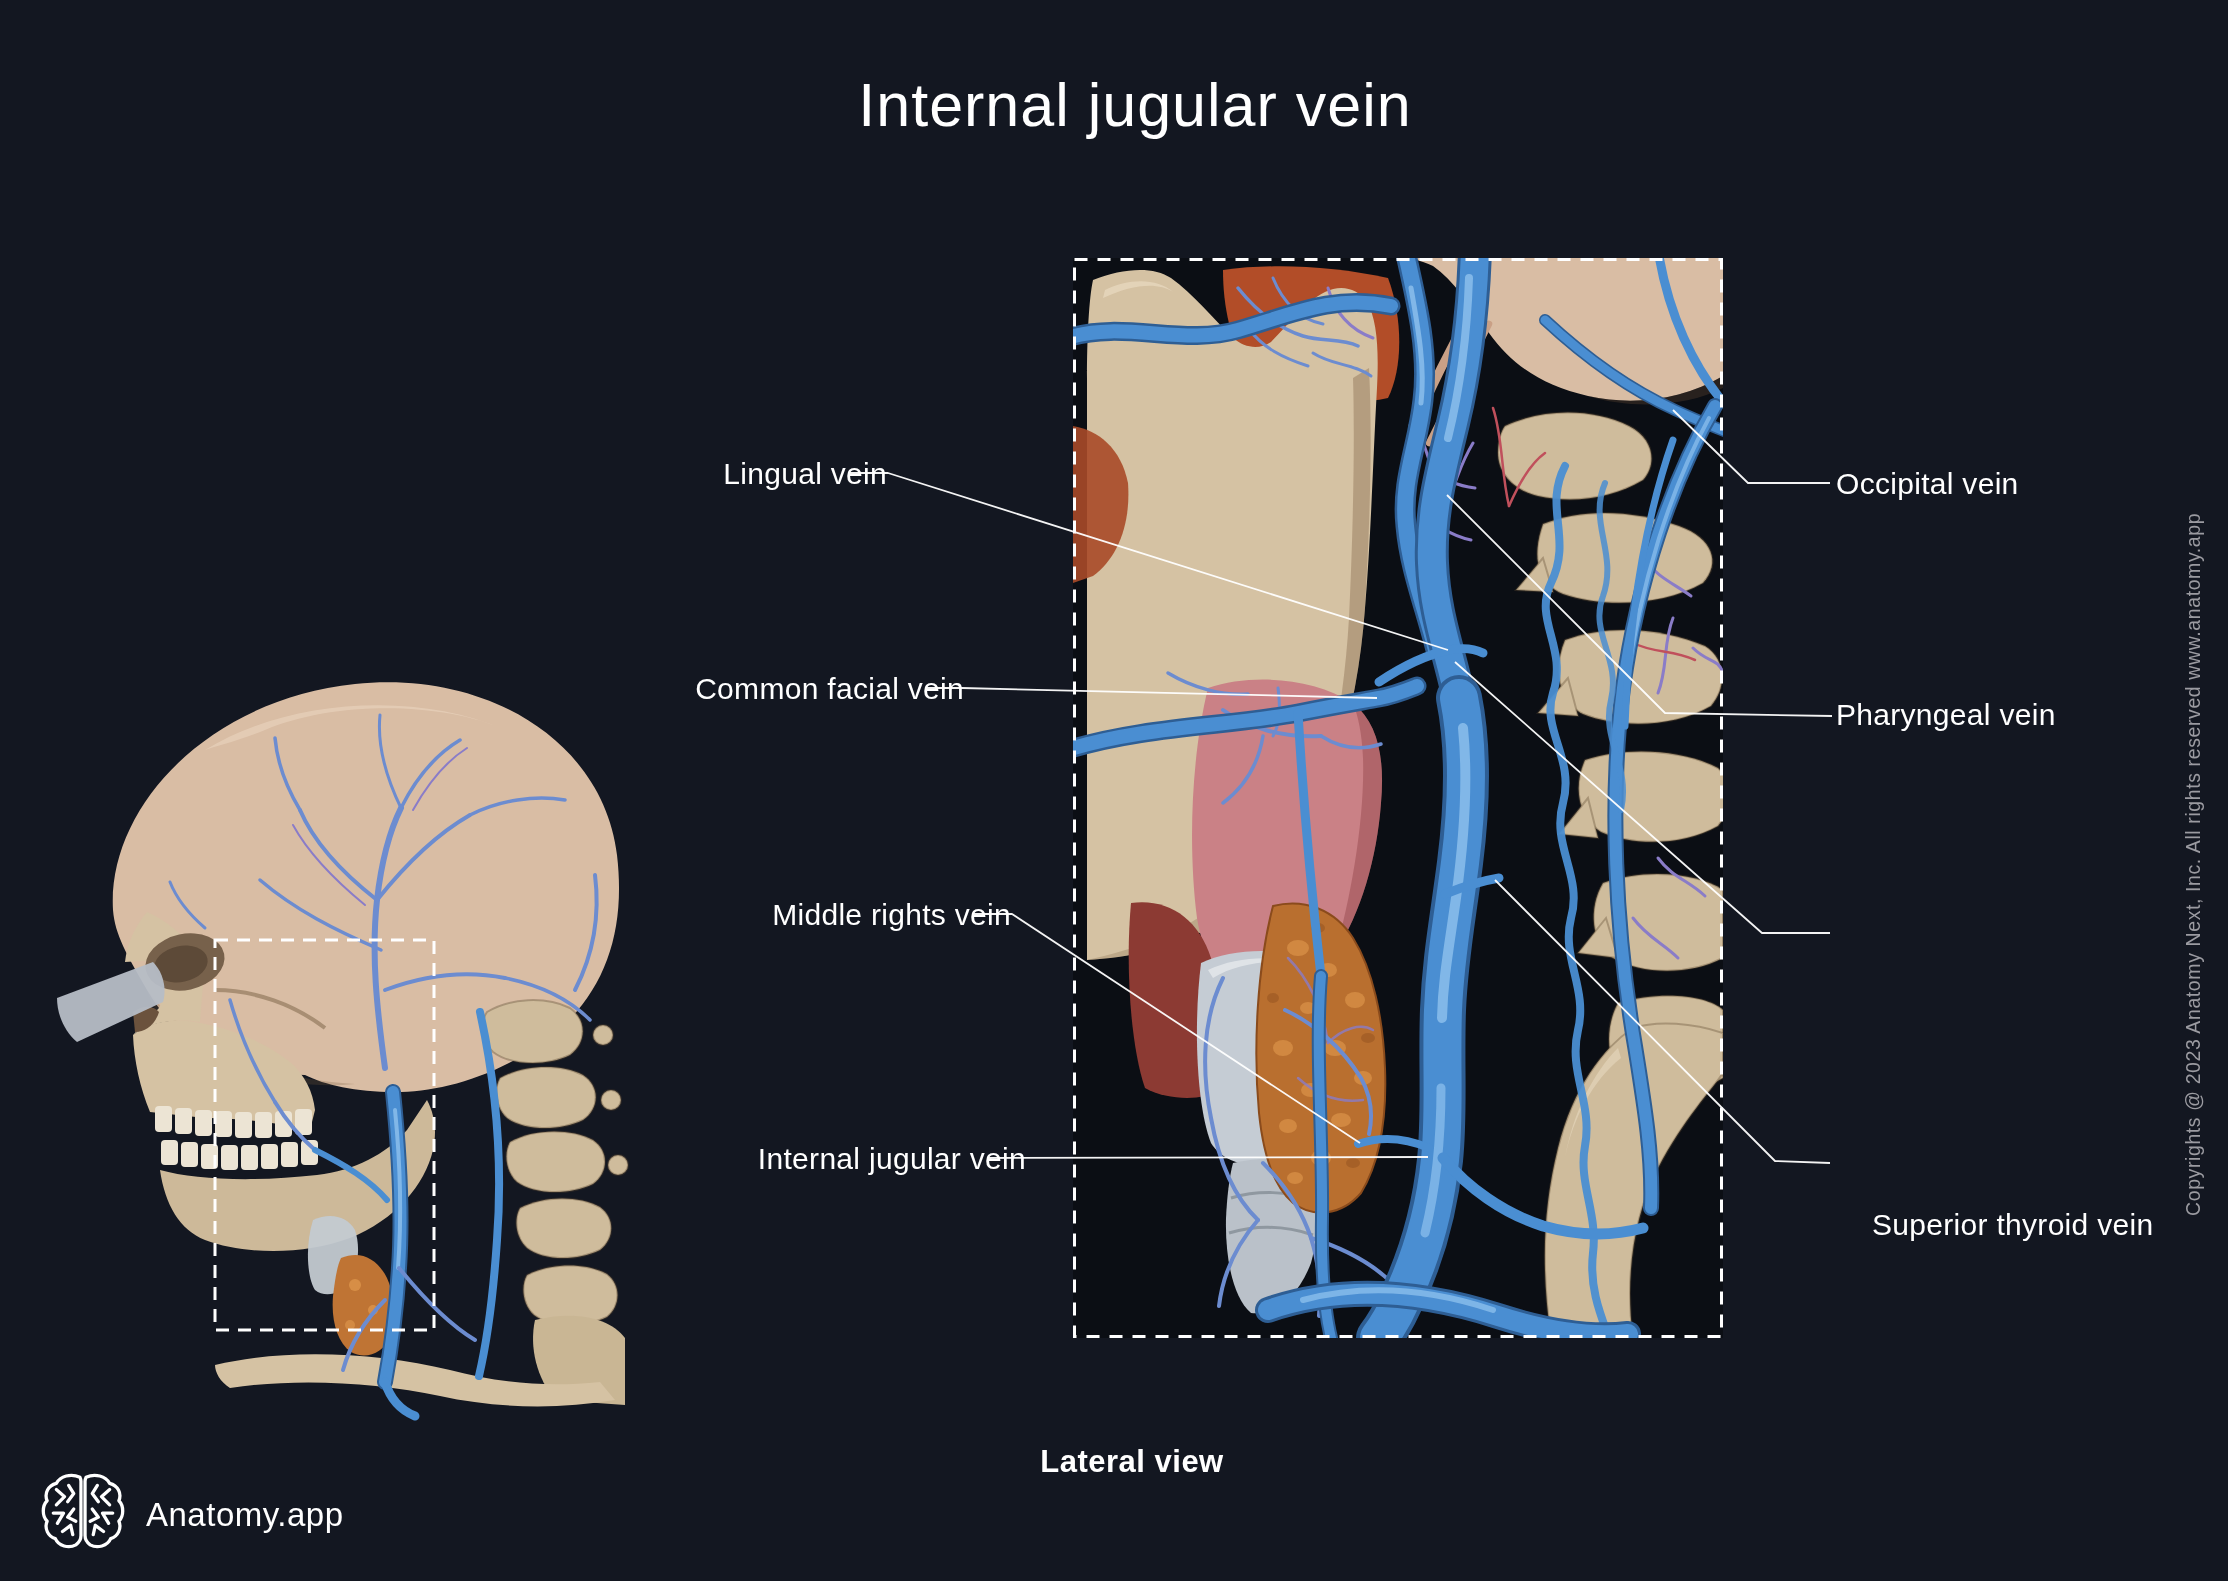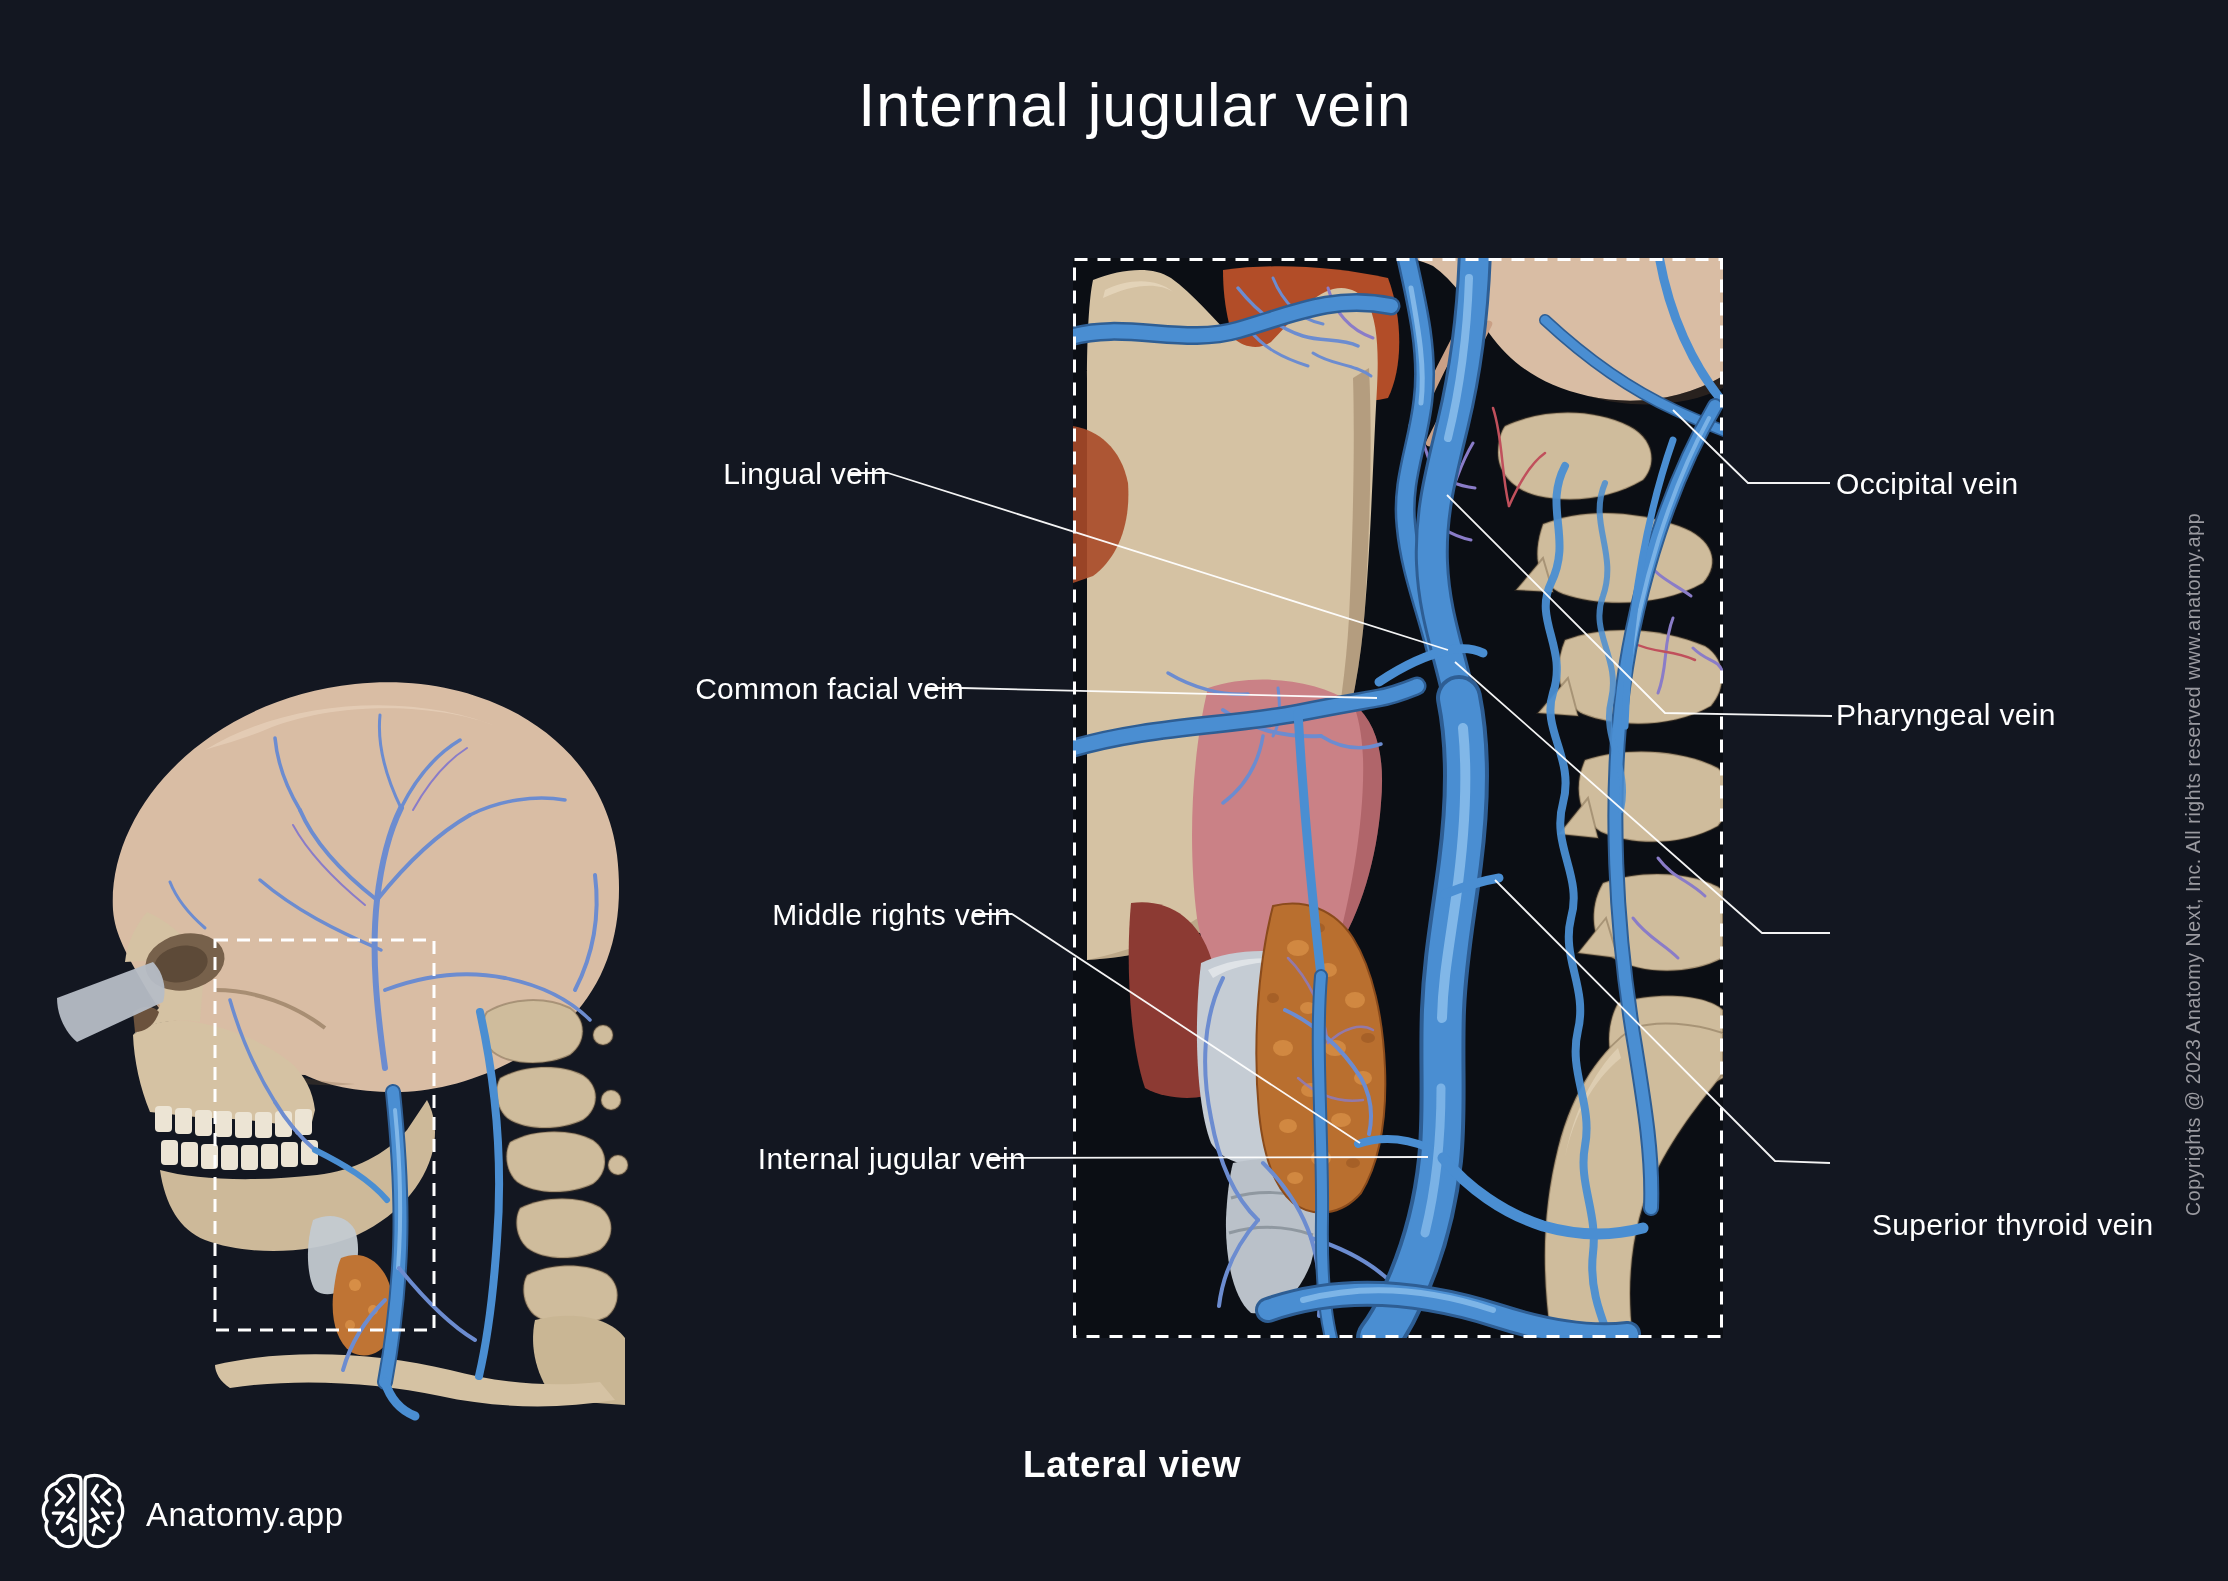--- a/index.html
+++ b/index.html
@@ -2,21 +2,21 @@
 <html style="--background: #131721; --scene-background: #0b0e14; --label-text: #ffffff; --leader-line: #ffffff; --copyright-text: #9b9ba1; --bone: #d5c2a3; --bone-warm: #d9bda4; --bone-shadow: #a78e6b; --vein-primary: #4a8ed2; --vein-highlight: #8fc2ee; --vein-deep: #2e5e94; --vein-thin: #6c8cd0; --vein-purple: #8a7cc8; --artery-red: #c0505c; --muscle-orange: #b24d28; --muscle-pink: #ca8186; --muscle-deep-red: #8c3a33; --thyroid-orange: #b96f2f; --thyroid-texture: #e19a4e; --cartilage-gray: #c5ccd4;"><head>
 <meta charset="utf-8">
 <style>
   html,body{margin:0;padding:0;background:#131721;}
   .stage{position:relative;width:2228px;height:1581px;overflow:hidden;
          background:var(--background,#131721);
          font-family:"Liberation Sans", sans-serif;padding-left:44px;}
   .page-title{position:absolute;left:1135px;top:70px;transform:translateX(-50%);
               color:var(--label-text,#fff);font-size:61px;font-weight:500;letter-spacing:1px;white-space:nowrap;}
   .caption{position:absolute;left:1132px;top:1444px;transform:translateX(-50%);
-           color:var(--label-text,#fff);font-size:37px;font-weight:600;letter-spacing:.5px;white-space:nowrap;}
+           color:var(--label-text,#fff);font-size:31px;font-weight:600;letter-spacing:.5px;white-space:nowrap;}
   .anat-label{position:absolute;color:var(--label-text,#fff);font-size:30px;line-height:37px;
               font-weight:400;letter-spacing:.3px;}
   .anat-label.right-al{text-align:center;}
   .copyright{position:absolute;left:2182px;top:1216px;color:var(--copyright-text,#9b9ba1);
              font-size:19.5px;letter-spacing:.6px;white-space:nowrap;
              transform:rotate(-90deg);transform-origin:0 0;}
   .logo-text{position:absolute;left:146px;top:1496px;color:var(--label-text,#fff);
              font-size:33px;font-weight:400;letter-spacing:.5px;}
   svg{position:absolute;overflow:visible;}
   svg.boxed{overflow:hidden;}

